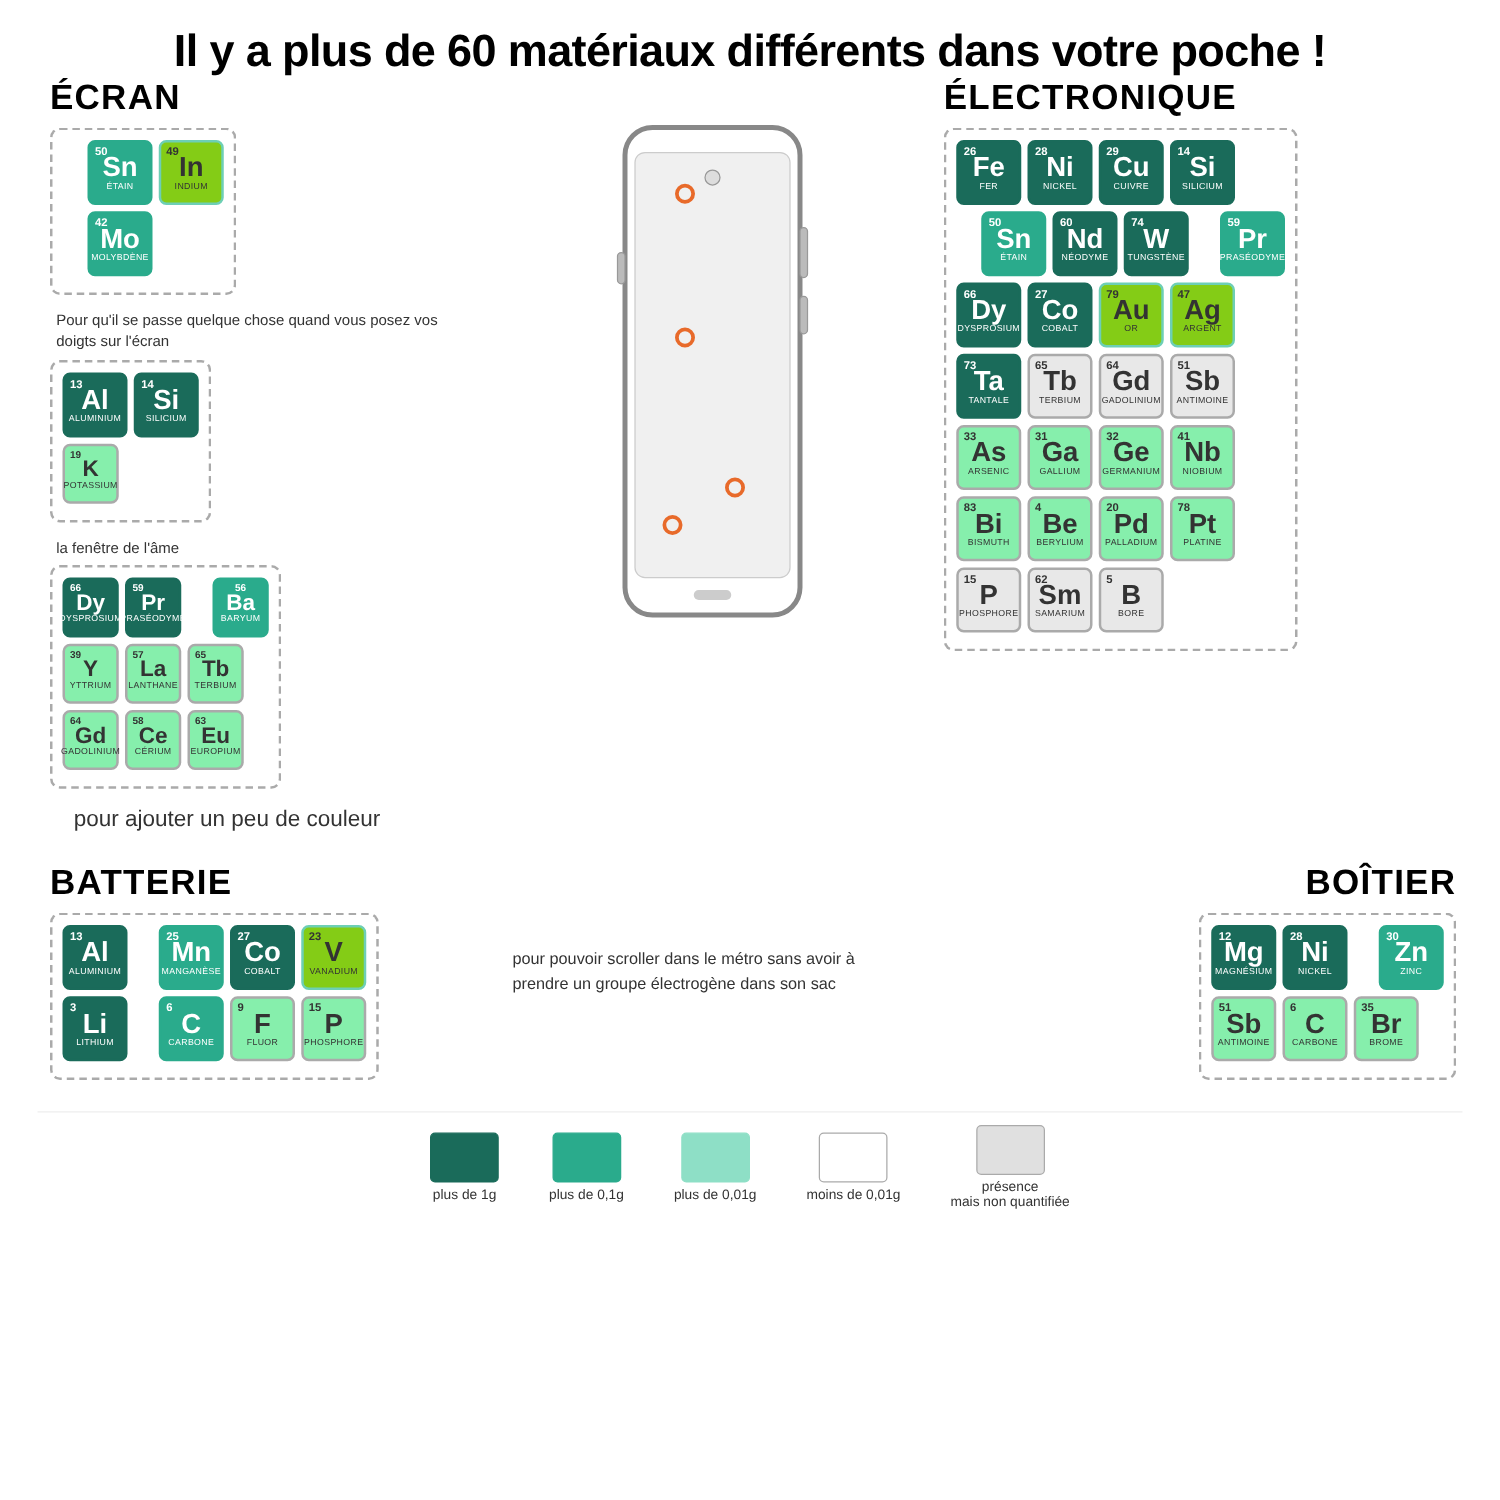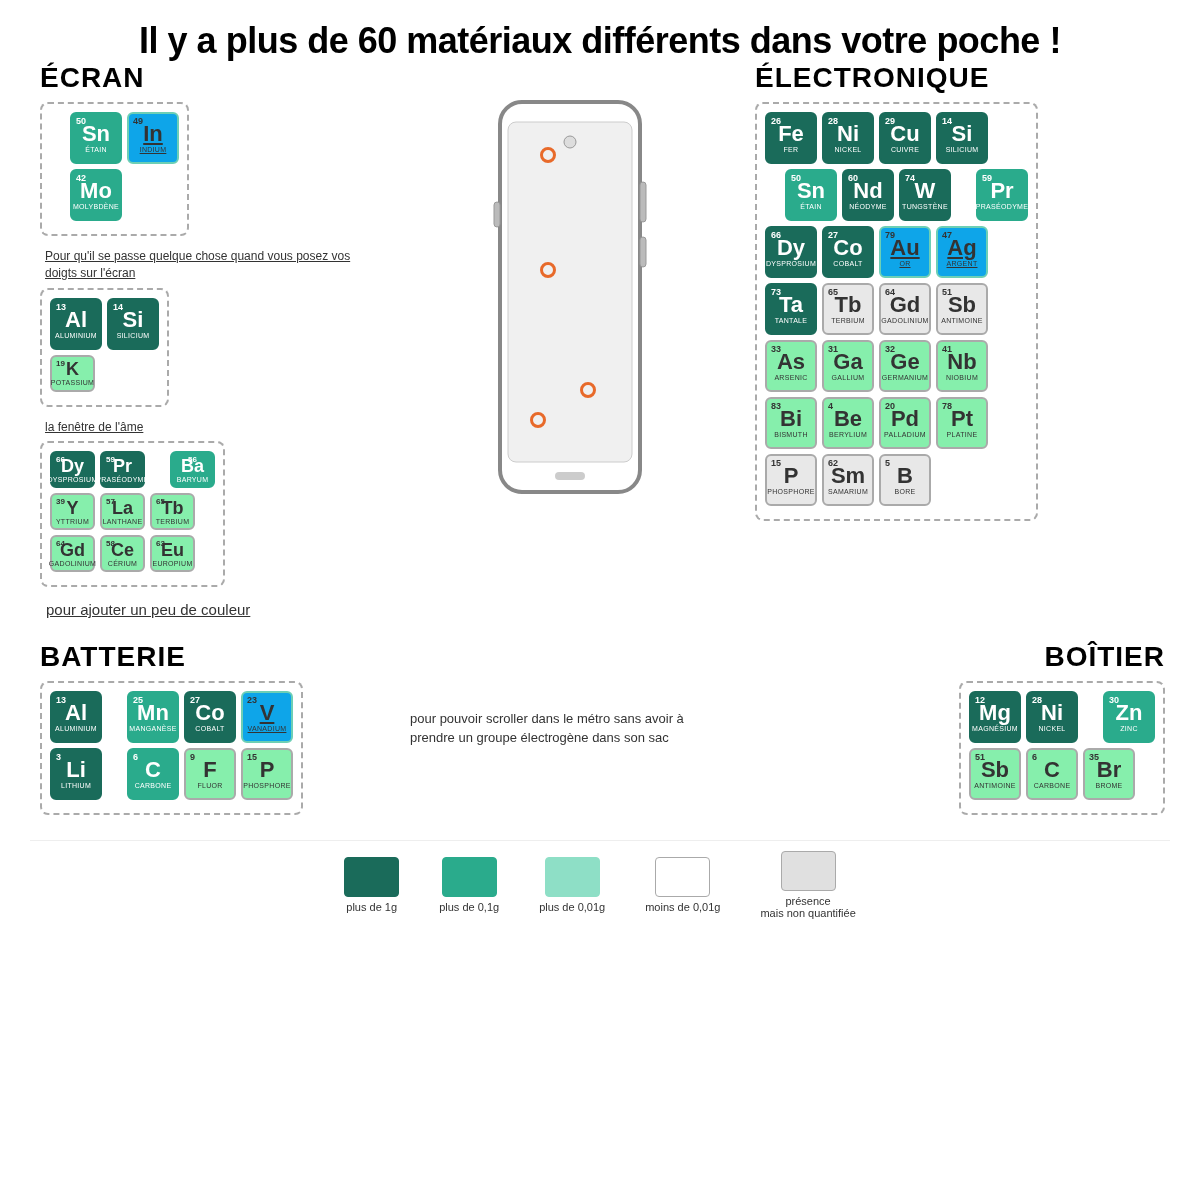--- a/index.html
+++ b/index.html
@@ -58,26 +58,26 @@
       font-weight: bold;
       line-height: 1;
     }
     .el-tile .el-name {
       font-size: 7px;
       text-transform: uppercase;
       letter-spacing: 0.3px;
       margin-top: 1px;
     }
     .el-medium { width: 52px; height: 52px; }
-    .el-small { width: 45px; height: 37px; }
+    .el-small { width: 45px; height: 48px; }
 
     
     .c-dark-teal { background: #1a6b5a; color: #fff; border-color: #1a6b5a; }
     .c-teal { background: #2aab8c; color: #fff; border-color: #2aab8c; margin-left: 20px; }
-    .c-light-teal { background: #0ea5e9; color: #333; border-color: #6dcfb5; text-decoration: underline; }
+    .c-light-teal { background: #84cc16; color: #333; border-color: #6dcfb5; }
     .c-white { background: #86efac; color: #333; border-color: #aaa; }
     .c-light-gray { background: #e8e8e8; color: #333; border-color: #aaa; }
 
     
     .dashed-box {
       border: 2px dashed #aaa;
       border-radius: 8px;
       padding: 8px;
       display: inline-block;
     }
@@ -86,21 +86,20 @@
       display: flex;
       gap: 5px;
       margin-bottom: 5px;
     }
 
     .label-text {
       font-size: 13px;
       color: #333;
       line-height: 1.4;
       margin: 6px 0 6px 8px;
-      text-decoration: underline;
     }
 
     
     .legend {
       display: flex;
       gap: 40px;
       align-items: center;
       justify-content: center;
       margin-top: 15px;
       padding-top: 10px;
@@ -249,21 +248,21 @@
             <span class="el-name">CÉRIUM</span>
           </div>
           <div class="el-tile el-small c-white">
             <span class="el-number" style="font-size:8px;">63</span>
             <span class="el-symbol" style="font-size:18px;">Eu</span>
             <span class="el-name">EUROPIUM</span>
           </div>
         </div>
       </div>
       
-      <div class="label-text" style="font-size:15px; margin-left:6px;">pour ajouter un peu de couleur</div>
+      <div class="label-text" style="font-size:18px; margin-left:19px;">pour ajouter un peu de couleur</div>
     </div>
 
     <div style="display:flex; flex-direction:column; align-items:center; padding-top: 30px; position:relative;">
 
       <svg width="200" height="430" viewBox="0 0 200 430">
 
         <rect x="30" y="10" width="140" height="390" rx="22" ry="22" fill="white" stroke="#888" stroke-width="4"></rect>
 
         <rect x="38" y="30" width="124" height="340" rx="8" ry="8" fill="#f0f0f0" stroke="#ccc" stroke-width="1"></rect>
 

